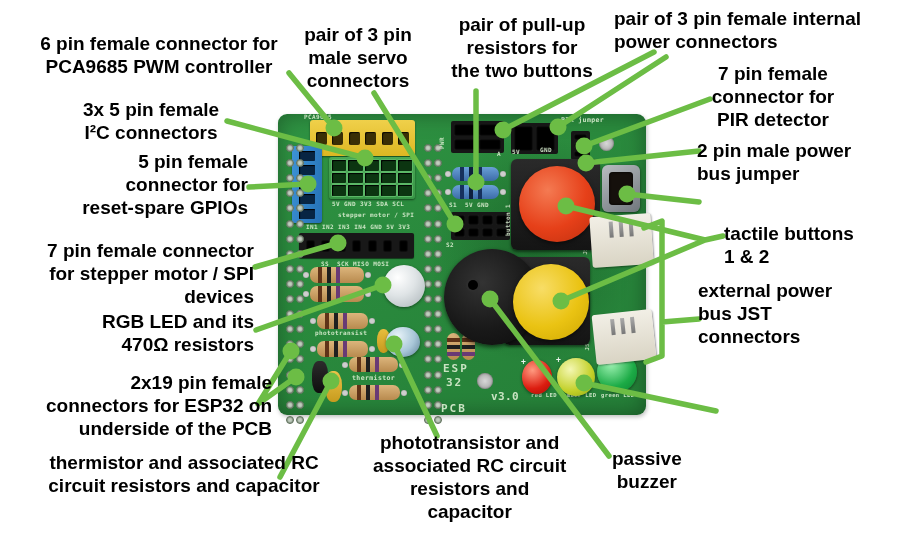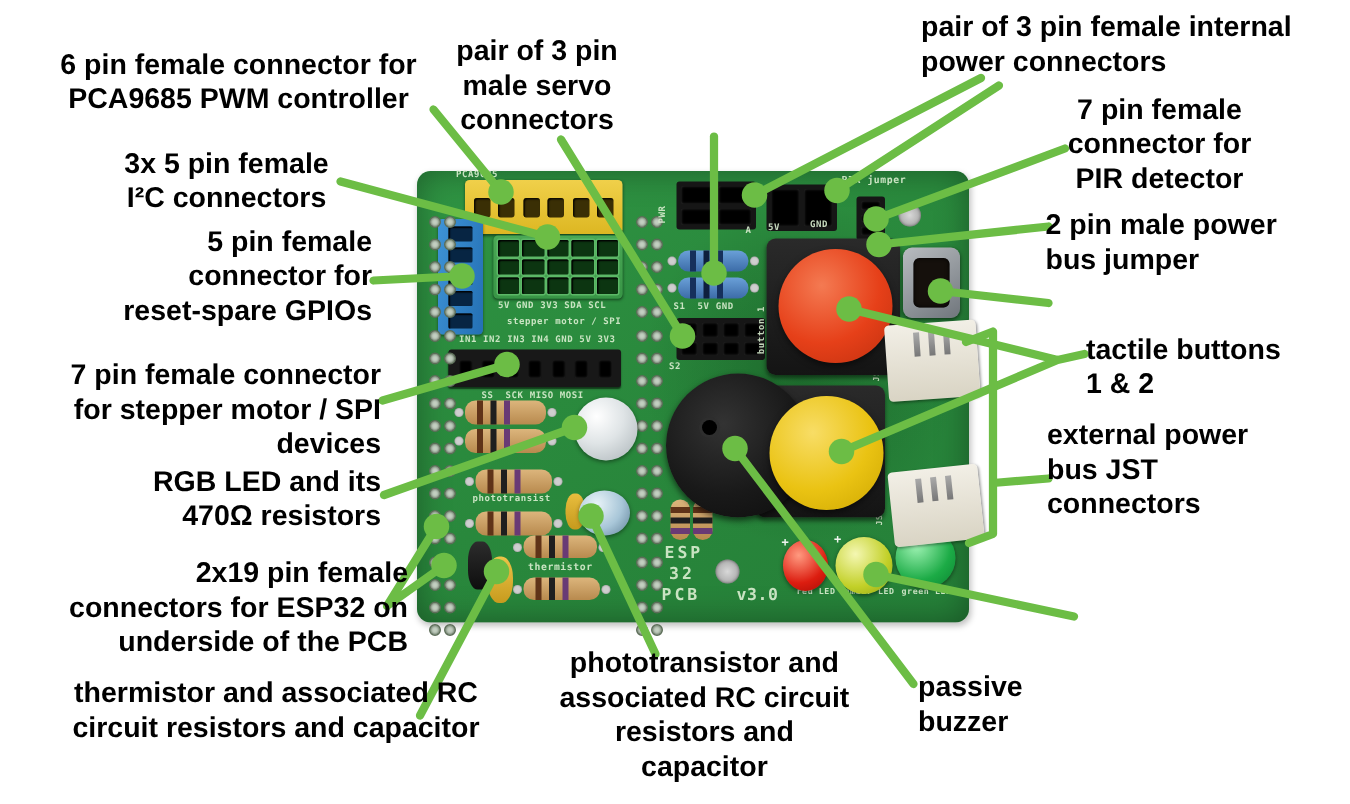--- a/index.html
+++ b/index.html
@@ -131,21 +131,21 @@
     <span class="ss" style="left:74px;top:261px;font-size:6.5px;">thermistor</span>
 
     <div class="dome" style="left:105px;top:151px;width:42px;height:42px;background:radial-gradient(circle at 35% 30%,#ffffff,#dfe4e6 45%,#a9b2b6 100%);box-shadow:0 1px 3px rgba(0,0,0,.45);"></div>
     <div class="dome" style="left:108px;top:213px;width:34px;height:30px;background:radial-gradient(circle at 35% 30%,#e8f3f8,#a8c6d8 55%,#5d7f96 100%);box-shadow:0 1px 3px rgba(0,0,0,.45);"></div>
     <div style="left:99px;top:215px;width:13px;height:24px;border-radius:45%;background:linear-gradient(#e8bd3e,#c59a1d);z-index:7;"></div>
     <div style="left:34px;top:247px;width:16px;height:32px;border-radius:40%;background:linear-gradient(#2c2c2c,#0e0e0e);z-index:7;"></div>
     <div style="left:47px;top:257px;width:17px;height:31px;border-radius:45%;background:linear-gradient(#ecc348,#c79b1e);z-index:7;"></div>
 
     <span class="ss" style="left:165px;top:248px;font:bold 11px/13px 'DejaVu Sans Mono',monospace;letter-spacing:2px;">ESP</span>
     <span class="ss" style="left:168px;top:262px;font:bold 11px/13px 'DejaVu Sans Mono',monospace;letter-spacing:2px;">32</span>
-    <span class="ss" style="left:163px;top:276px;font:bold 11px/13px 'DejaVu Sans Mono',monospace;letter-spacing:2px;">PCB</span>
+    <span class="ss" style="left:163px;top:288px;font:bold 11px/13px 'DejaVu Sans Mono',monospace;letter-spacing:2px;">PCB</span>
     <span class="ss" style="left:213px;top:276px;font:bold 11px/13px 'DejaVu Sans Mono',monospace;">v3.0</span>
 
     <div class="buzzer" style="left:166px;top:135px;width:96px;height:96px;"></div>
     <div style="left:190px;top:166px;width:10px;height:10px;border-radius:50%;background:#000;box-shadow:0 0 0 2px #2e2e2e;z-index:10;"></div>
 
     <span class="ss vtext" style="left:226px;top:90px;">button 1</span>
     <div class="btn-base" style="left:233px;top:45px;width:89px;height:91px;"></div>
     <div class="btn-cap" style="left:241px;top:52px;width:76px;height:76px;background:radial-gradient(circle at 38% 32%,#f47a52,#e64019 55%,#bf2f0e 100%);box-shadow:0 2px 4px rgba(0,0,0,.5);"></div>
 
     <div class="btn-base" style="left:226px;top:143px;width:86px;height:88px;"></div>
@@ -422,31 +422,34 @@
   <div class="label r" style="left:60px;top:310px;width:194px;">RGB LED and its
 470Ω resistors</div>
   <div class="label r" style="left:24px;top:371px;width:248px;">2x19 pin female
 connectors for ESP32 on
 underside of the PCB</div>
   <div class="label c" style="left:28px;top:451px;width:312px;">thermistor and associated RC
 circuit resistors and capacitor</div>
   <div class="label c" style="left:299px;top:23px;width:118px;">pair of 3 pin
 male servo
 connectors</div>
+  <div class="label c" style="left:446px;top:13px;width:152px;">pair of pull-up
+resistors for
+the two buttons</div>
   <div class="label" style="left:614px;top:7px;">pair of 3 pin female internal
 power connectors</div>
   <div class="label c" style="left:706px;top:62px;width:134px;">7 pin female
 connector for
 PIR detector</div>
   <div class="label" style="left:697px;top:139px;">2 pin male power
 bus jumper</div>
   <div class="label" style="left:724px;top:222px;">tactile buttons
 1 &amp; 2</div>
   <div class="label" style="left:698px;top:279px;">external power
 bus JST
 connectors</div>
-  <div class="label" style="left:612px;top:447px;">passive
+  <div class="label" style="left:612px;top:447px;text-align:center;">passive
 buzzer</div>
   <div class="label" style="left:373px;top:431px;text-align:center;">phototransistor and
 associated RC circuit
 resistors and
 capacitor</div>
 </div>
 
 </body></html>

